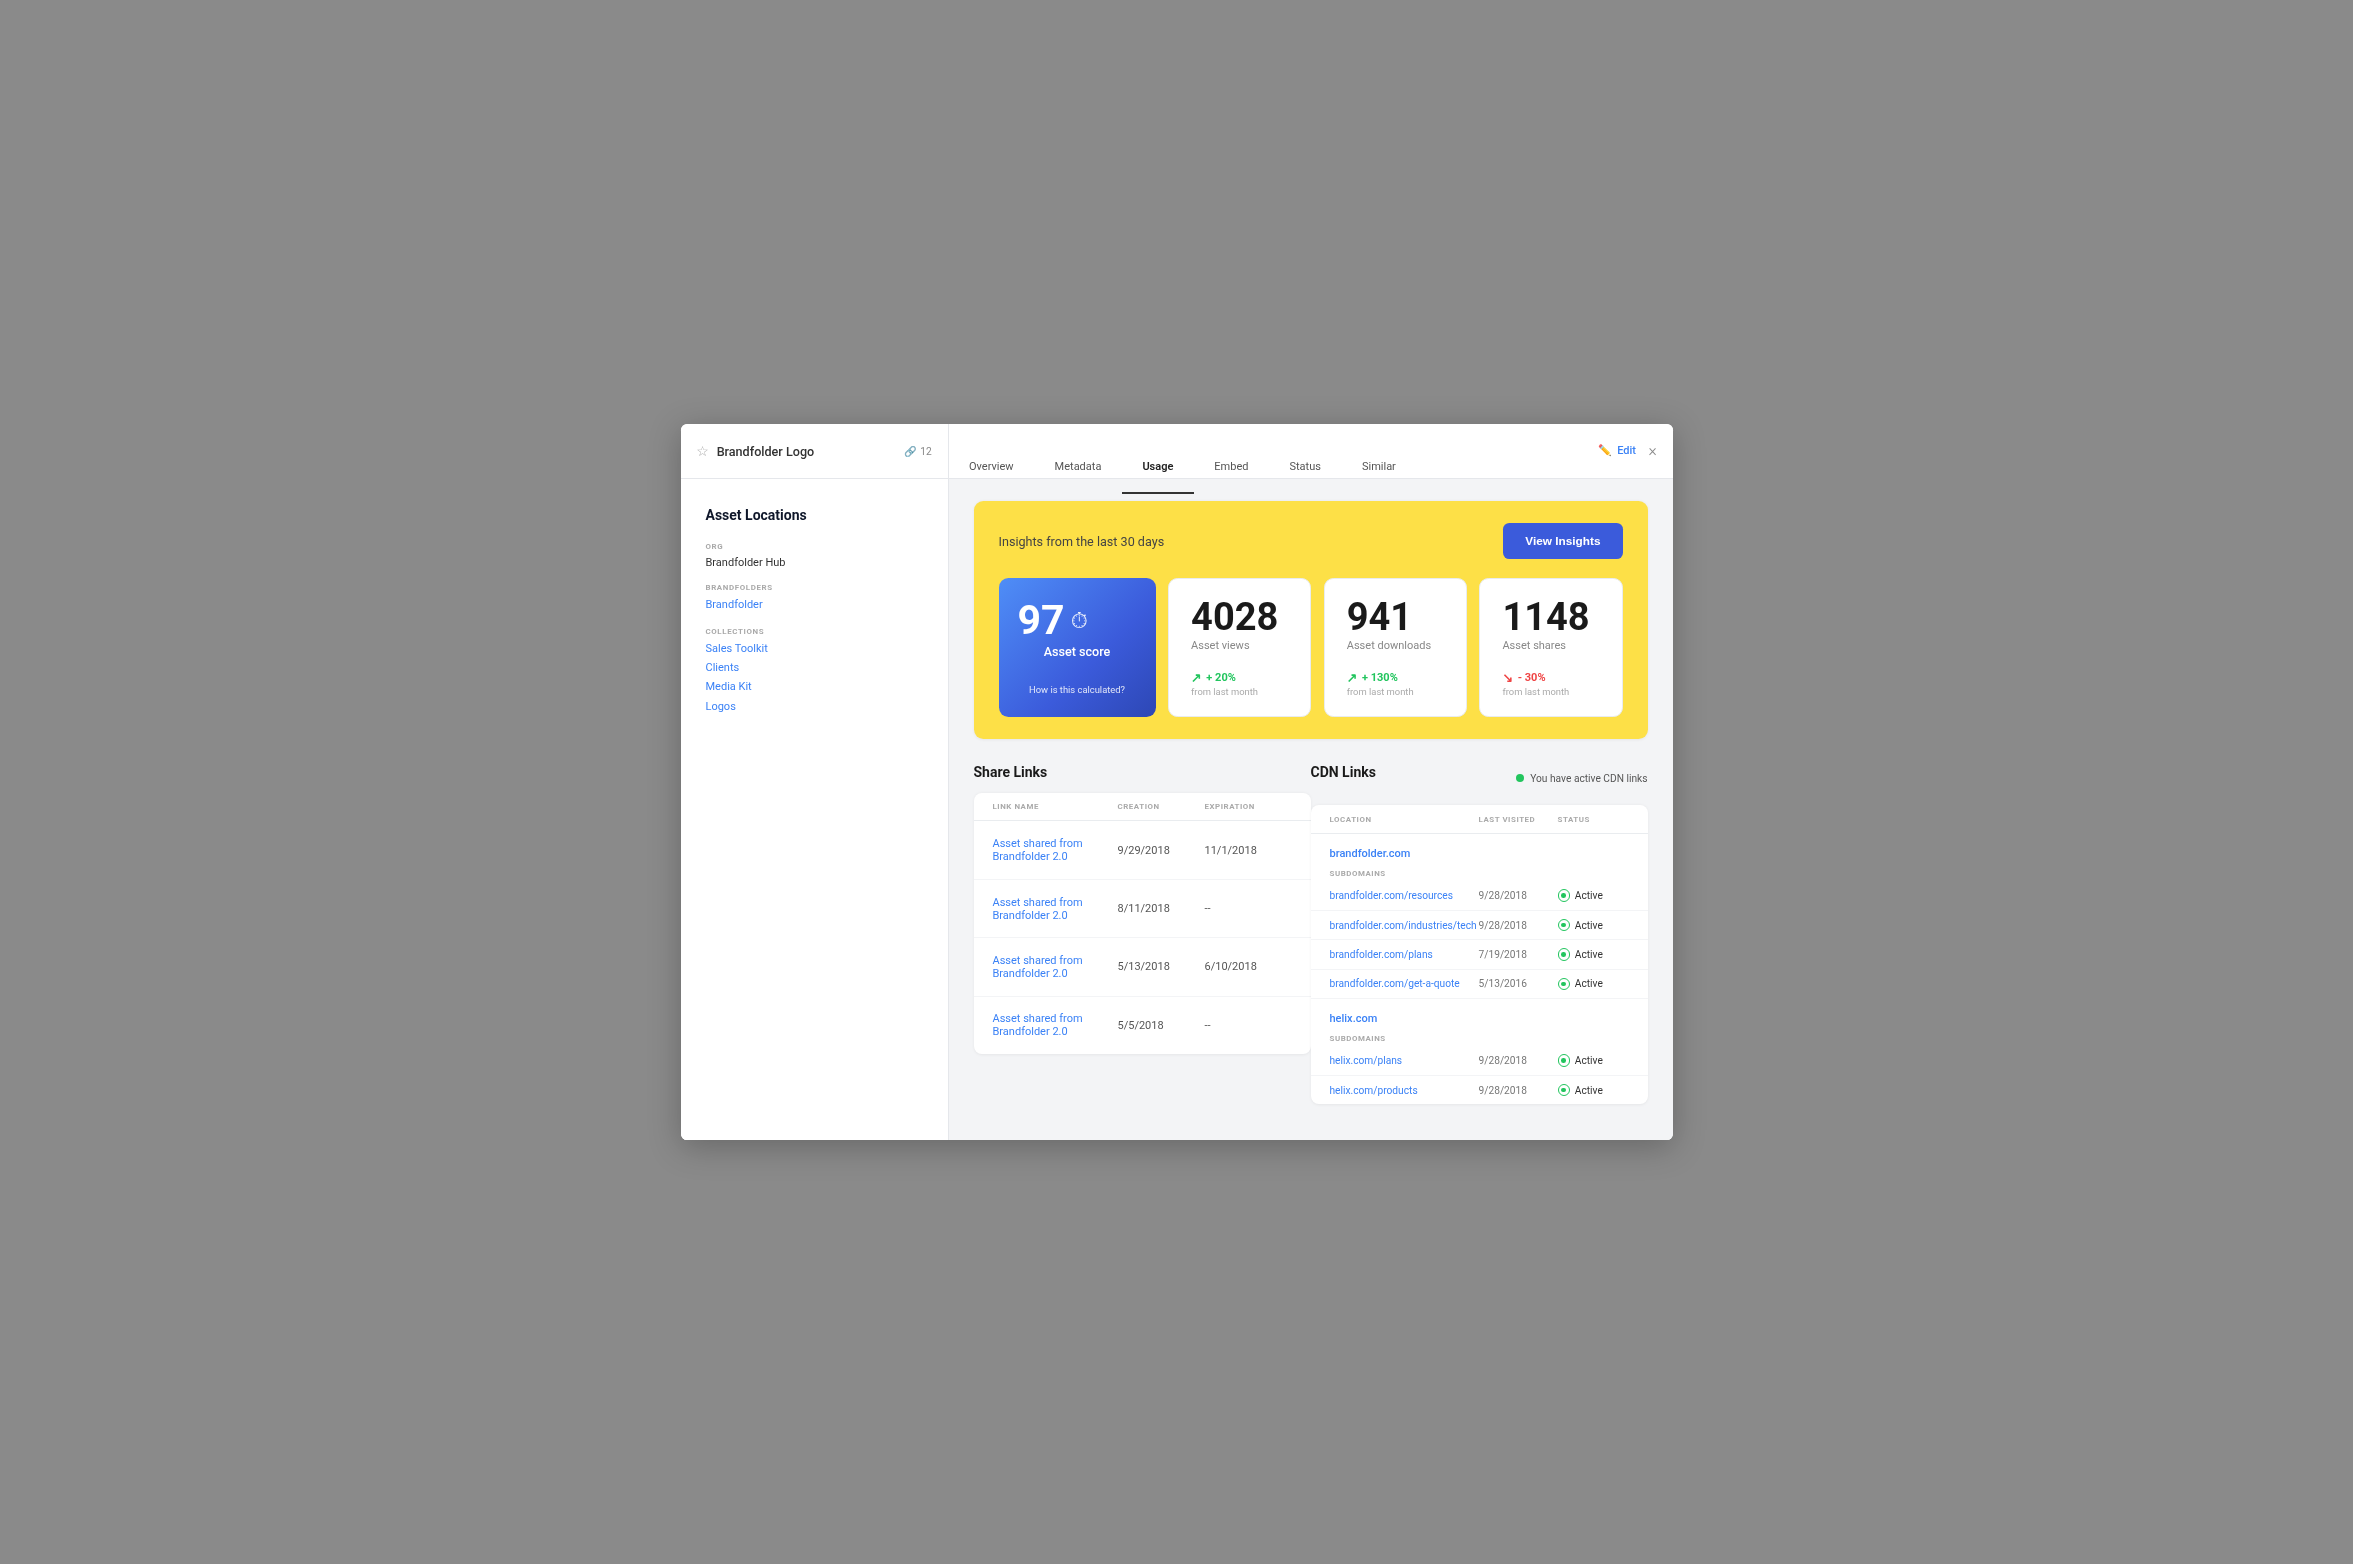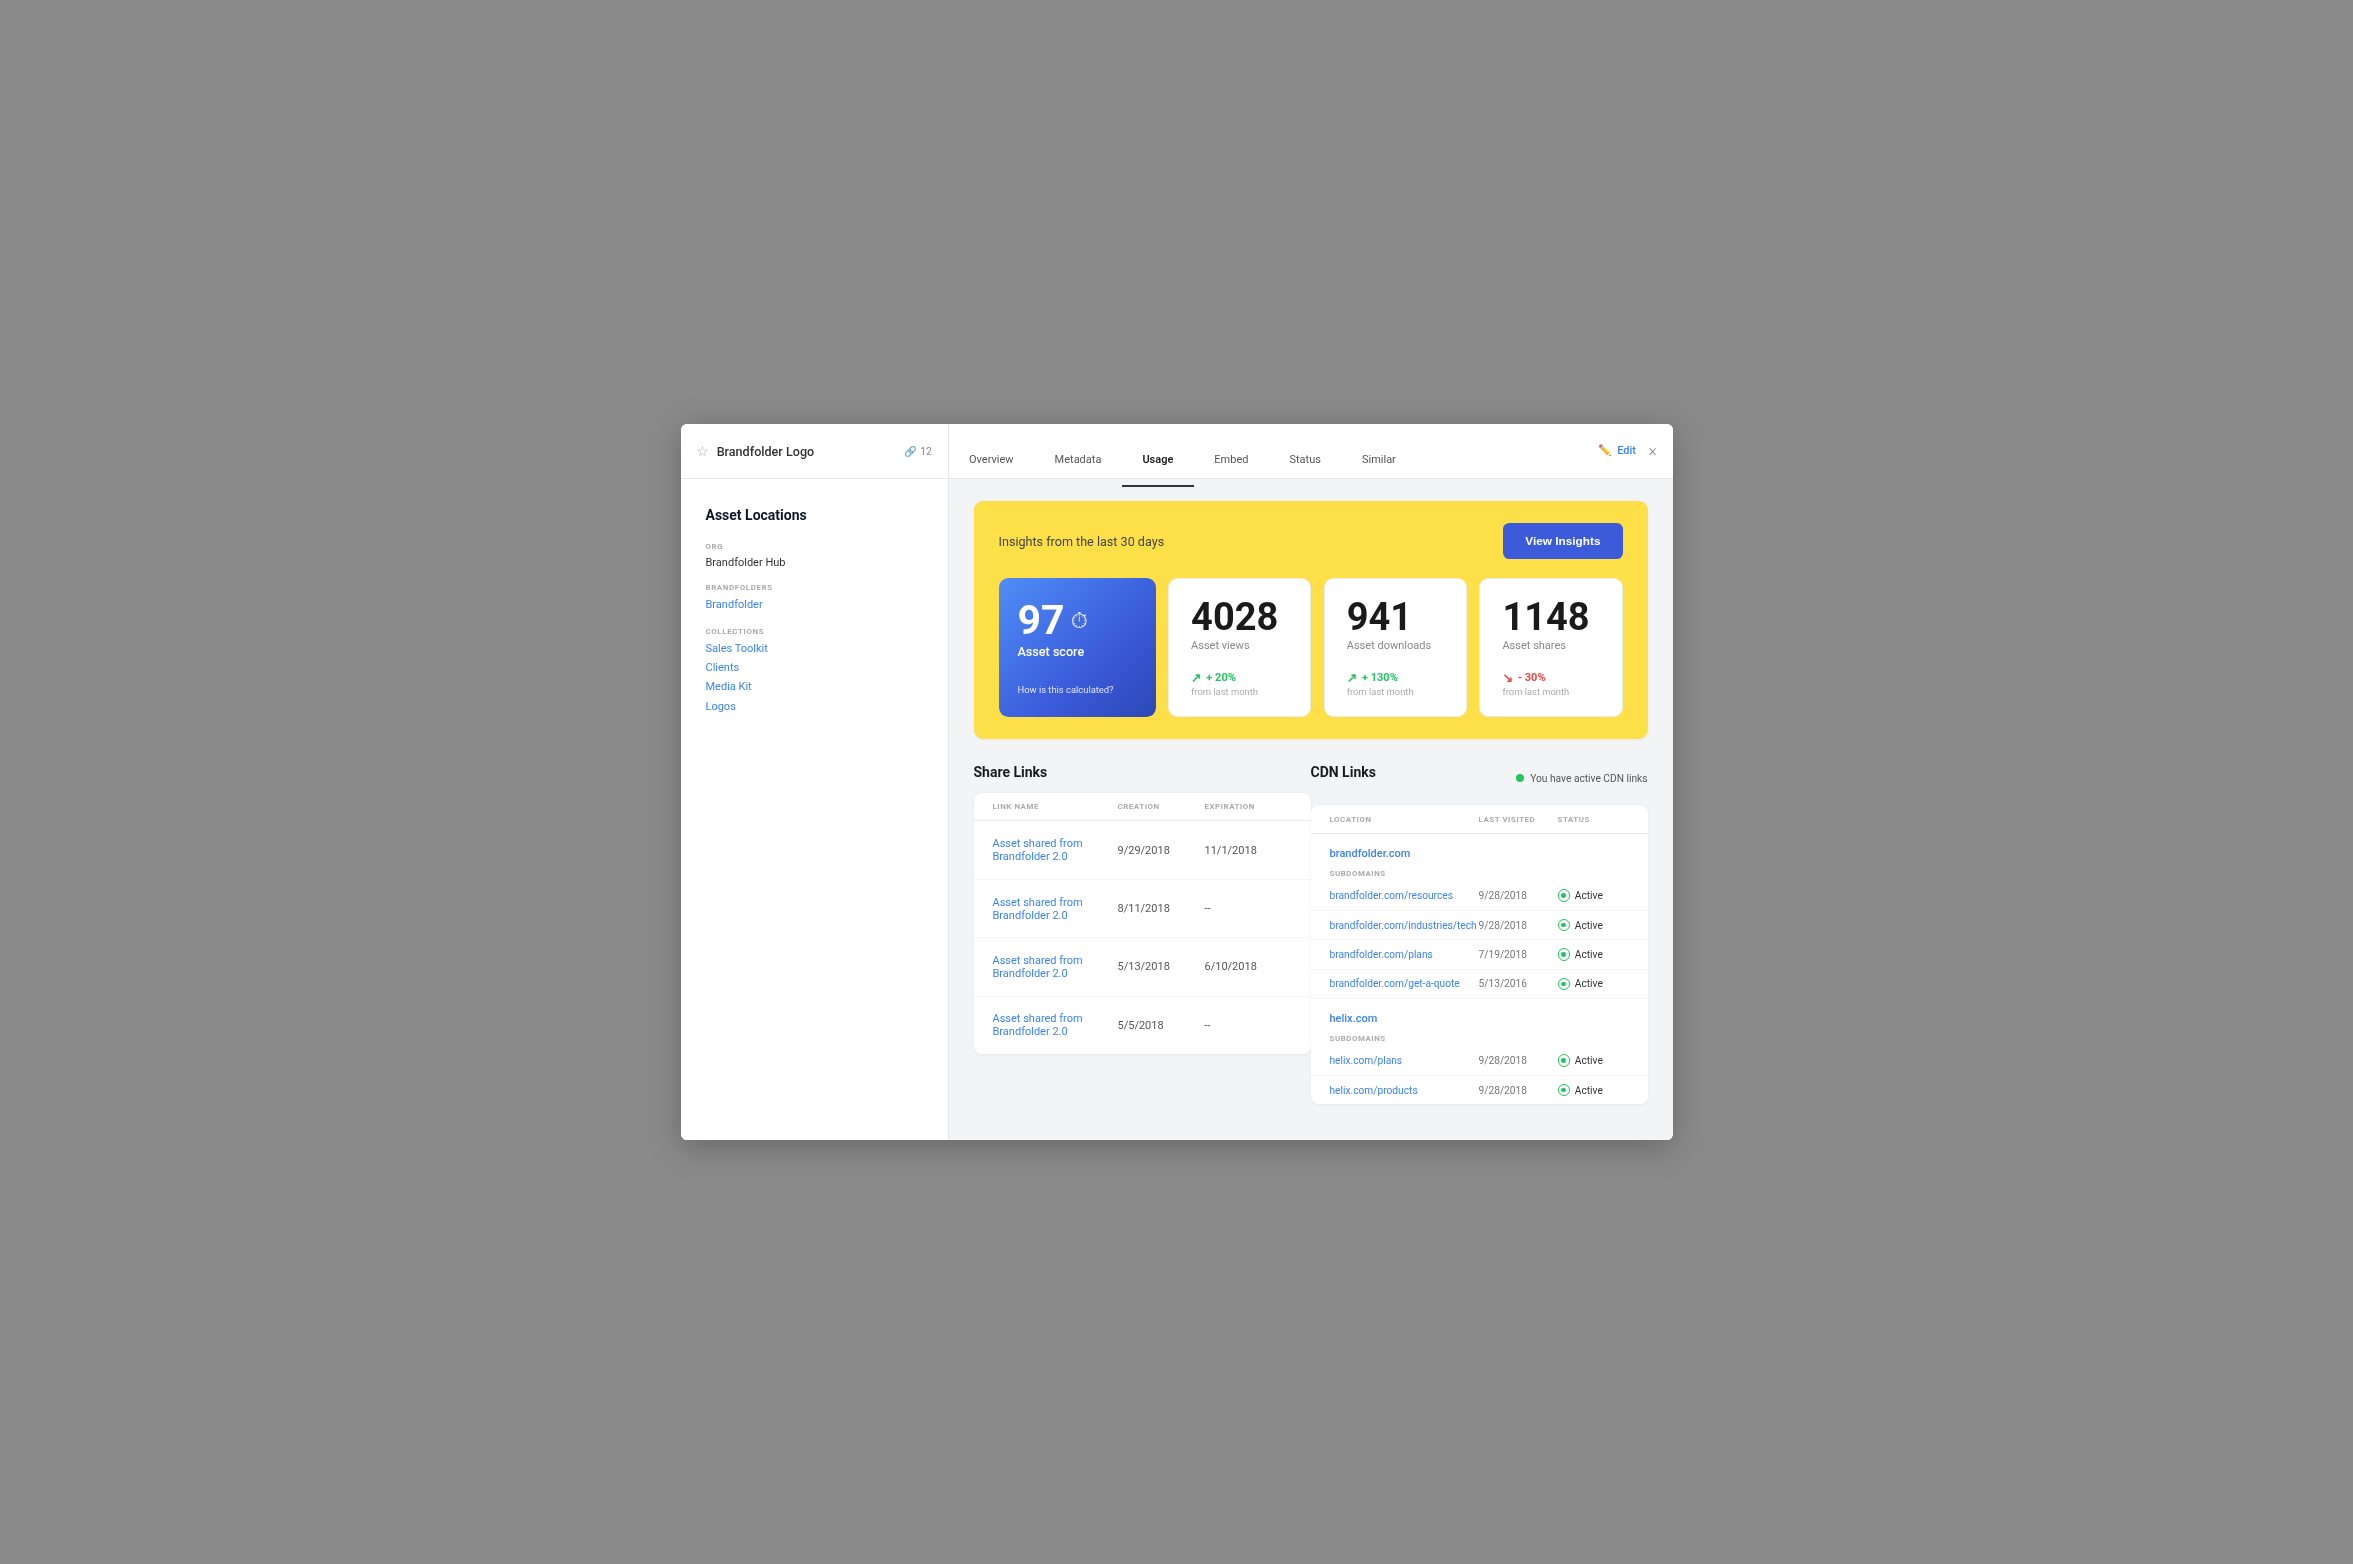--- a/index.html
+++ b/index.html
@@ -60,21 +60,21 @@
       padding: 0 20.5px;
       height: 100%;
       display: flex;
       align-items: center;
       font-size: 11px;
       color: #555;
       cursor: pointer;
       border-bottom: 2.4px solid transparent;
       white-space: nowrap;
       position: relative;
-      top: 9px;
+      top: 16px;
     }
     .tab.active {
       color: #222;
       font-weight: 600;
       border-bottom: 2.4px solid #333;
     }
     .header-actions {
       display: flex;
       align-items: center;
       gap: 12.6px;
@@ -184,20 +184,21 @@
     .score-card {
       background: linear-gradient(135deg, #4f8ef7 0%, #3b5bdb 60%, #2d47b5 100%);
       border-radius: 9.4px;
       padding: 22px 19px;
       color: #fff;
       min-width: 157px;
       display: flex;
       flex-direction: column;
       justify-content: space-between;
       min-height: 126px;
+      text-align: center;
     }
     .score-top {
       display: flex;
       align-items: center;
       gap: 6.3px;
     }
     .score-number {
       font-size: 41px;
       font-weight: 700;
       line-height: 1;

